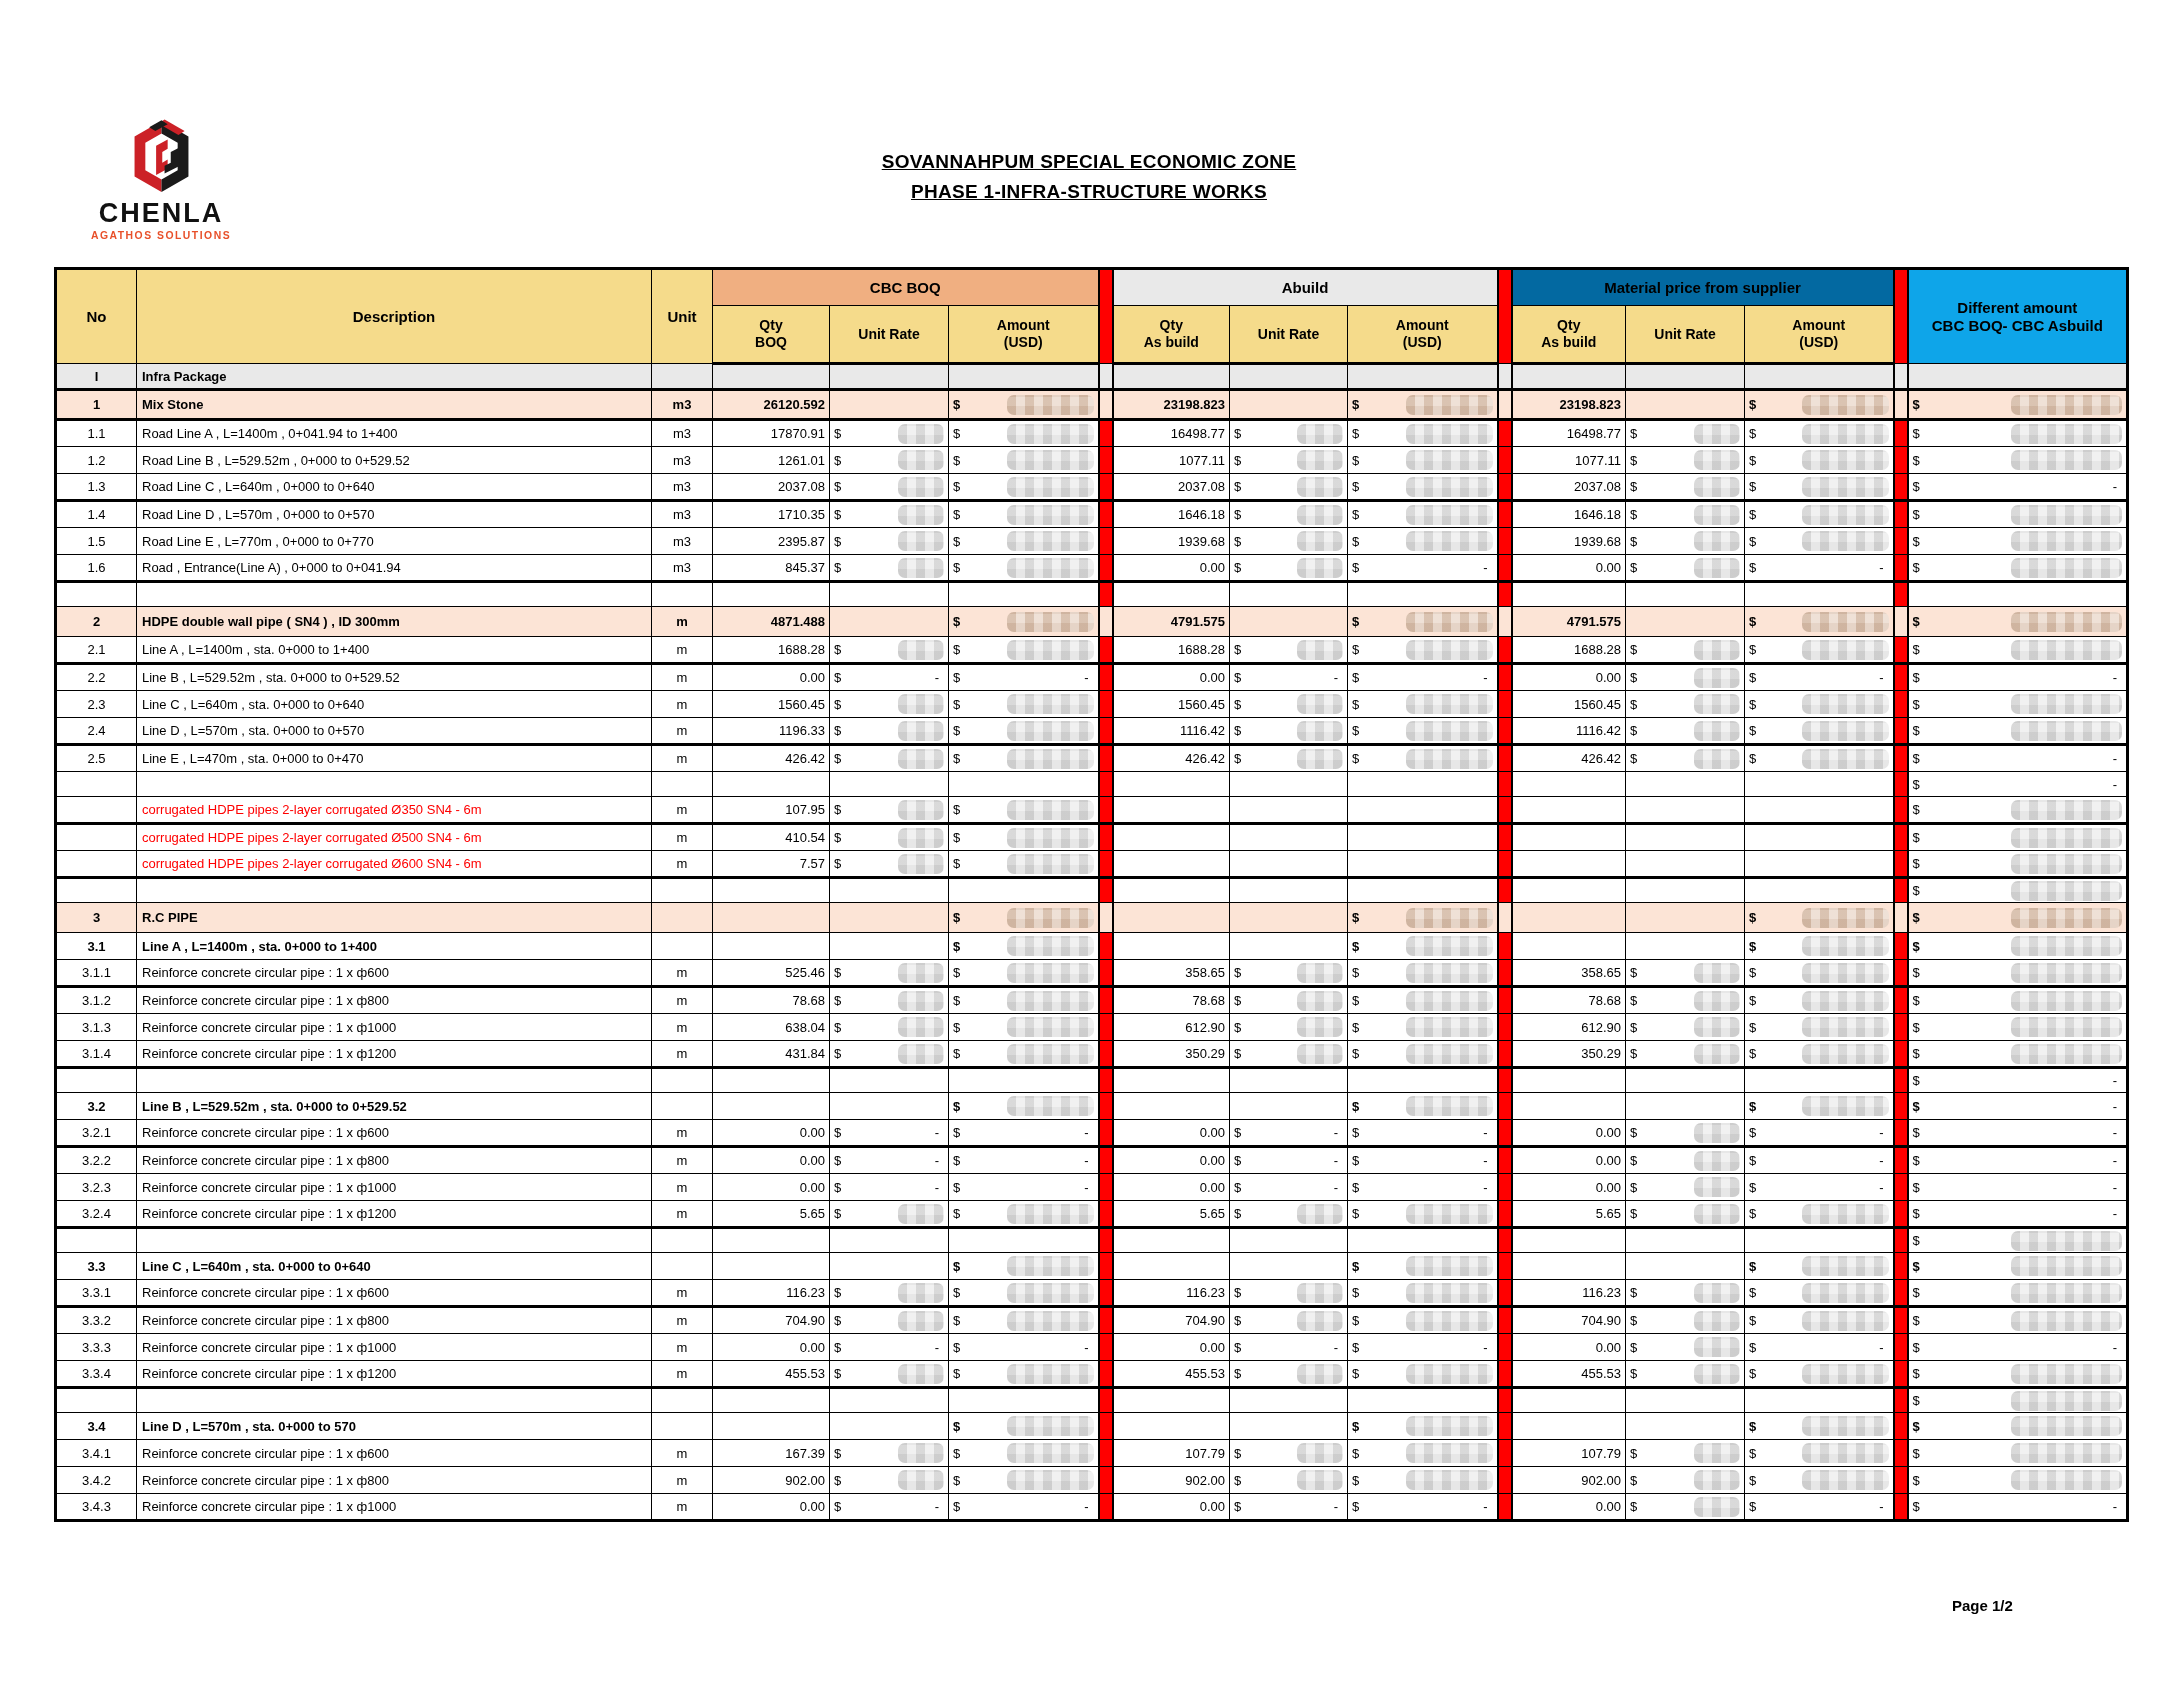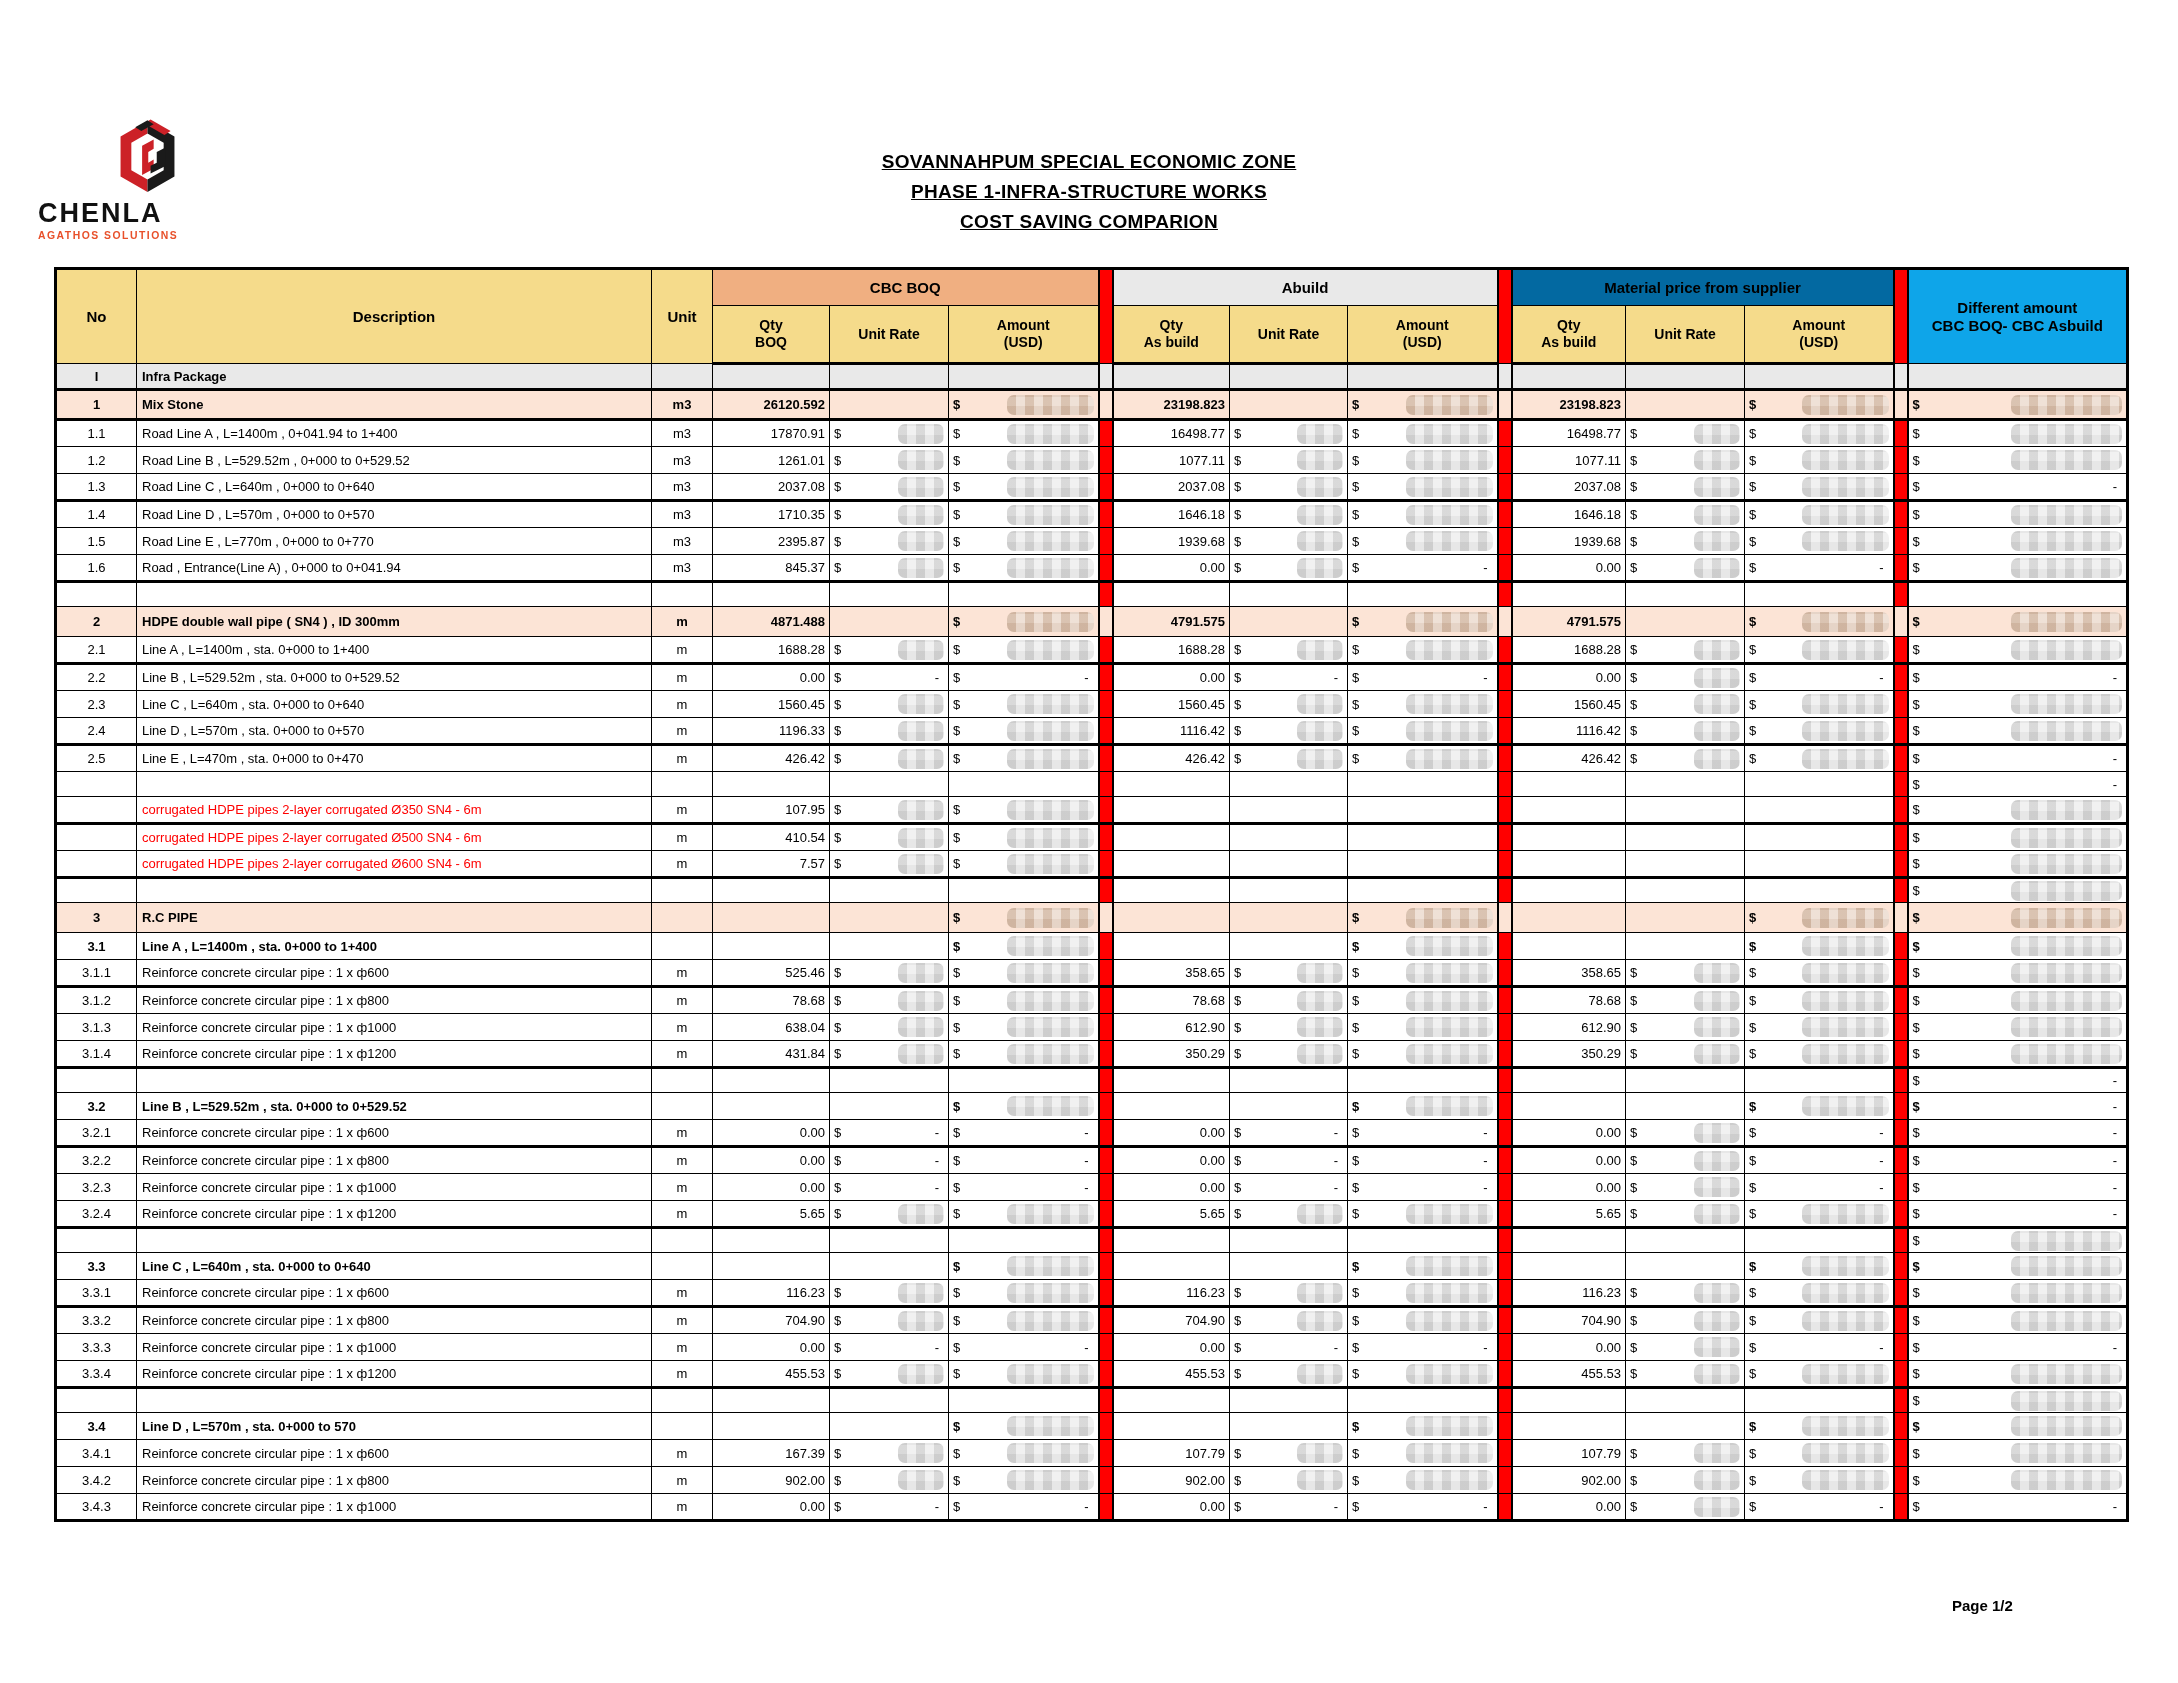--- a/index.html
+++ b/index.html
@@ -2,21 +2,21 @@
 <html><head>
 <meta charset="utf-8">
 <style>
   html,body{margin:0;padding:0;}
   body{
     width:2178px;height:1683px;position:relative;background:#ffffff;
     font-family:"Liberation Sans", sans-serif;color:#000;
     -webkit-font-smoothing:antialiased;
   }
   
-  .logo{position:absolute;left:38px;top:117px;width:218px;text-align:left;}
+  .logo{position:absolute;left:52px;top:117px;width:218px;text-align:center;}
   .logo-icon{width:77px;height:79px;margin:0 auto;display:block;}
   .logo-name{font-size:27px;font-weight:bold;letter-spacing:2px;color:#111;margin-top:2px;}
   .logo-tagline{font-size:10.4px;font-weight:bold;letter-spacing:1.5px;color:#e8502a;margin-top:1px;}
   
   .titles{position:absolute;left:0;top:147px;width:2178px;text-align:center;}
   .title-line{font-size:19px;font-weight:bold;text-decoration:underline;line-height:30px;letter-spacing:0.3px;}
   
   .page-label{position:absolute;left:1952px;top:1597px;font-size:15px;font-weight:bold;}
   
   table.boq{
@@ -83,21 +83,20 @@
     <polygon points="43,36 58,28 58,40 51,44 51,58 58,54 58,66 43,74" fill="#cc2127"></polygon>
     <polygon points="62,44 74,38 74,62 54,72 54,62 62,58" fill="#1a1a1a"></polygon>
   </svg>
   <div class="logo-name">CHENLA</div>
   <div class="logo-tagline">AGATHOS SOLUTIONS</div>
 </div>
 
 <div class="titles">
   <div class="title-line">SOVANNAHPUM SPECIAL ECONOMIC ZONE</div>
   <div class="title-line">PHASE 1-INFRA-STRUCTURE WORKS</div>
-  <div class="title-line">COST SAVING COMPARION</div>
 </div>
 
 <table class="boq">
   <colgroup>
     <col style="width:81px">
       <col style="width:515px">
       <col style="width:61px">
     <col style="width:117px">
       <col style="width:119px">
       <col style="width:150px">

